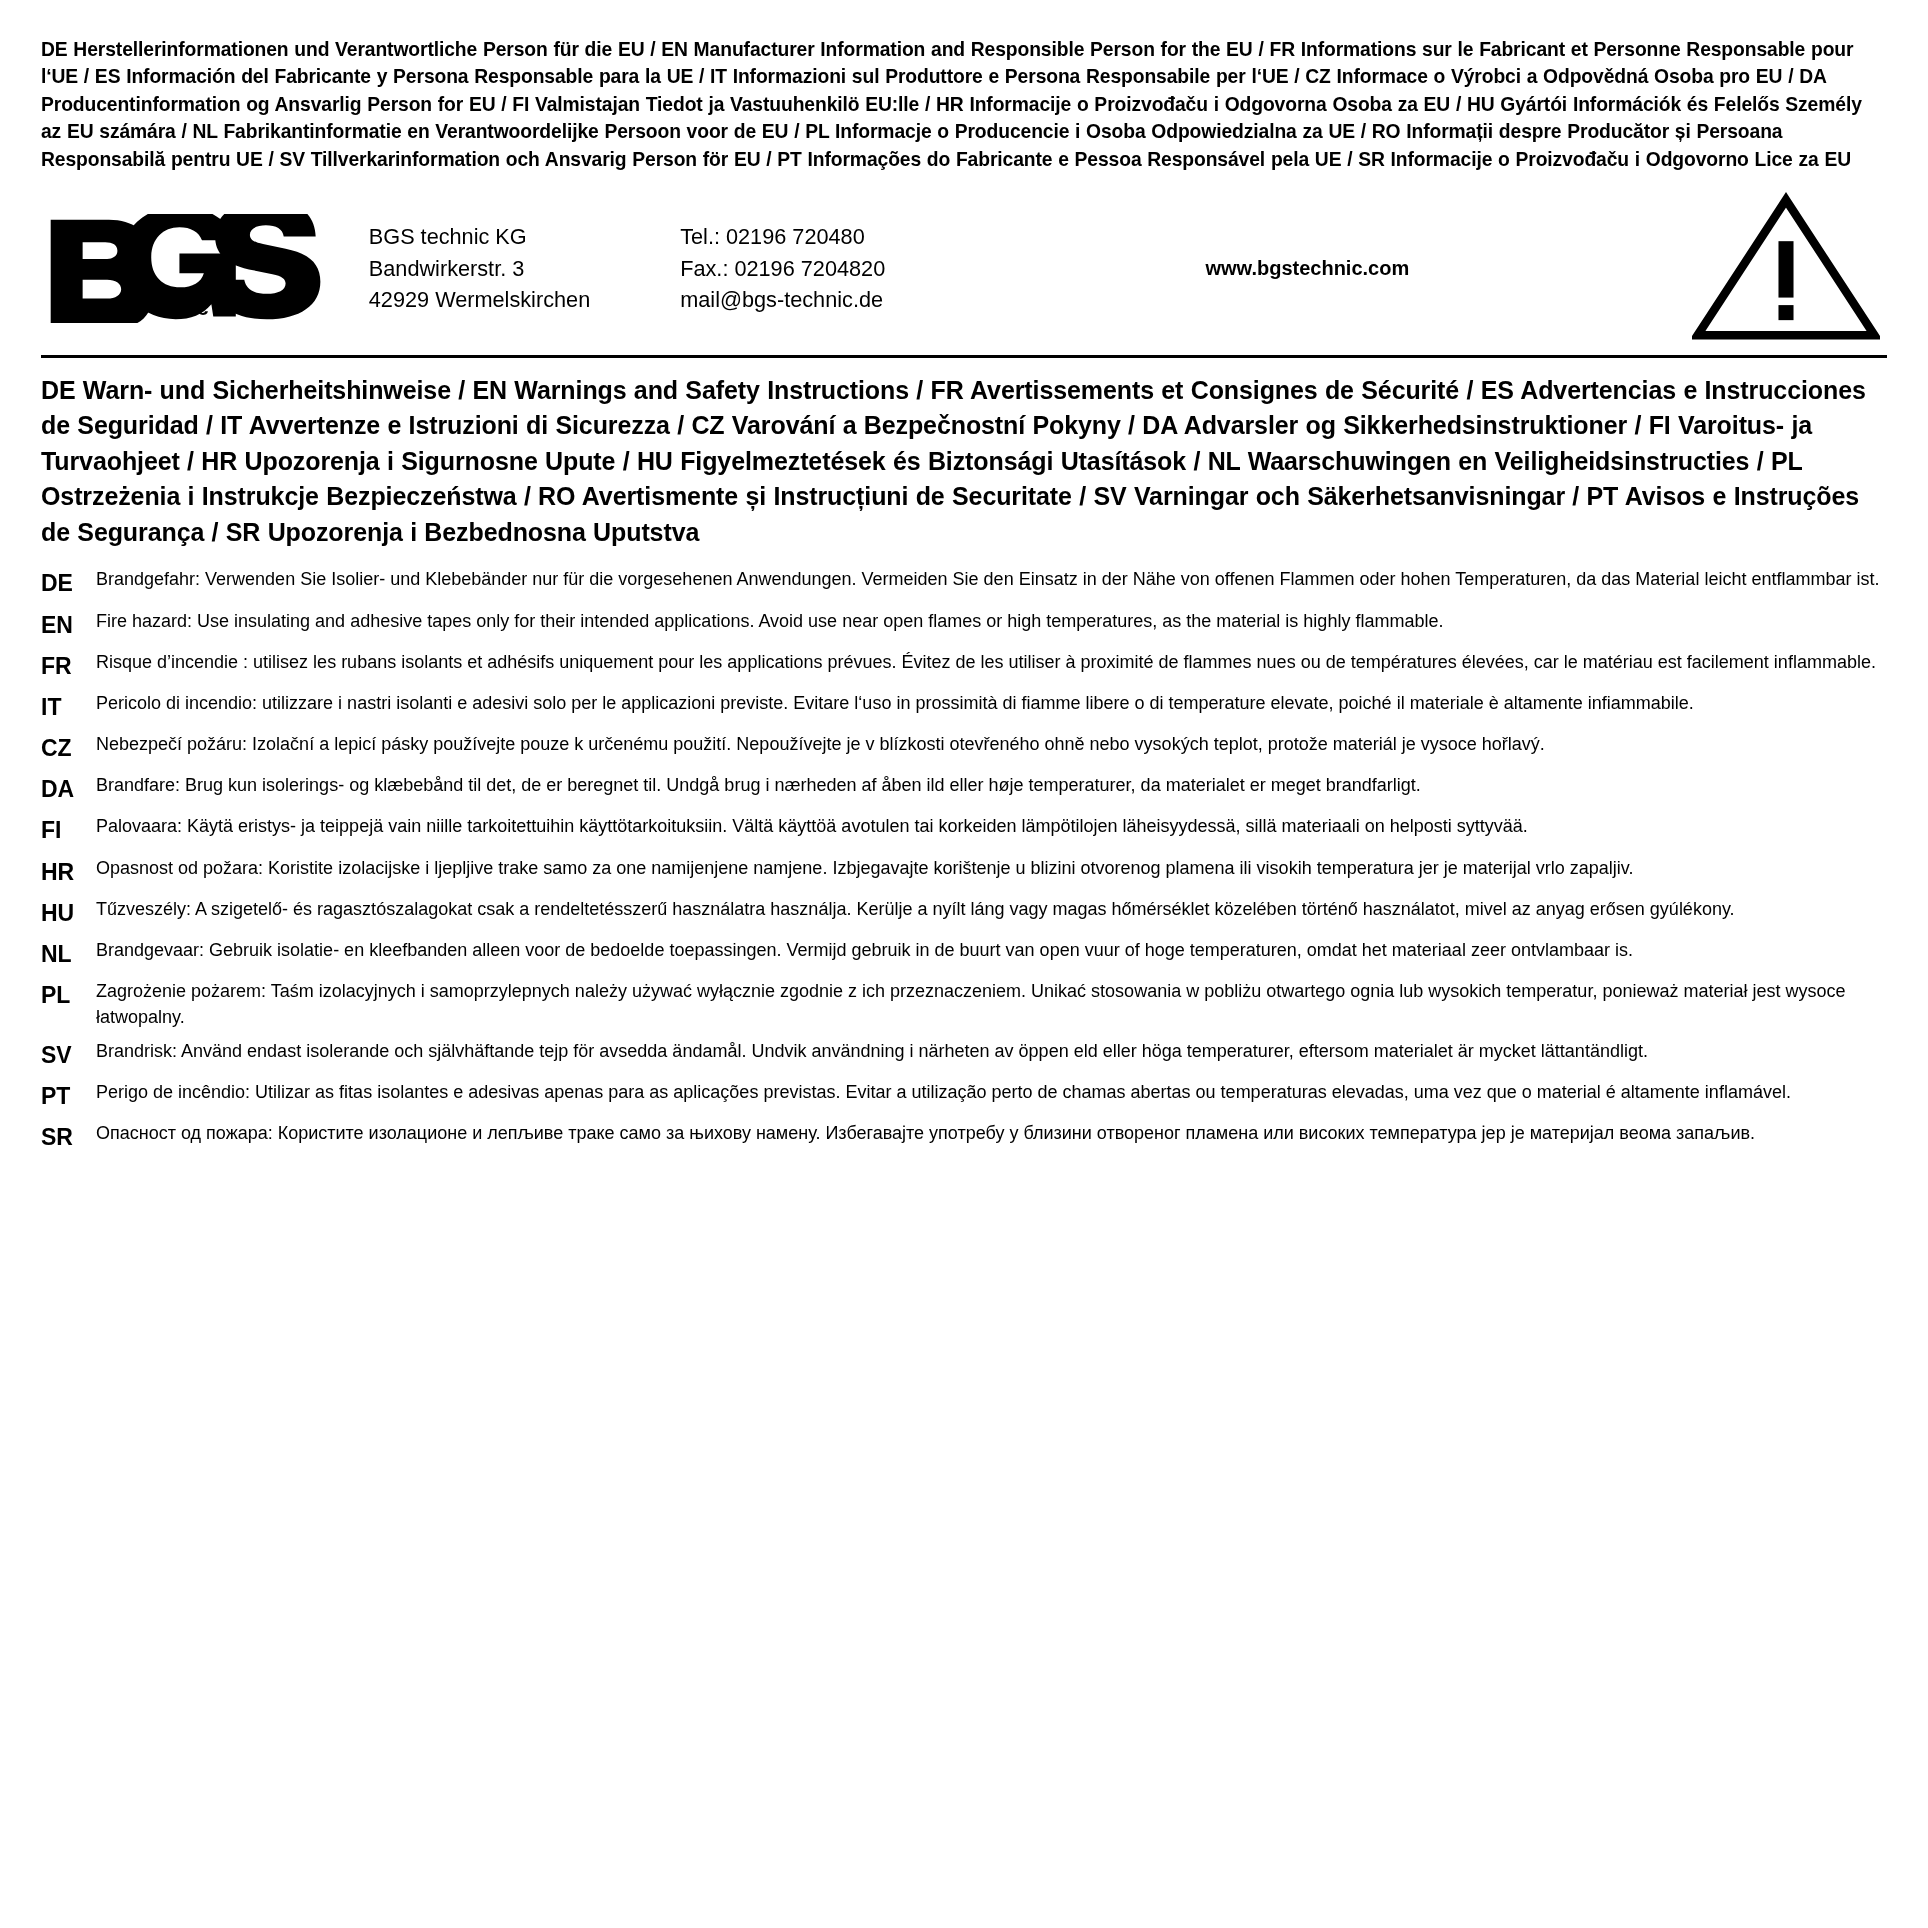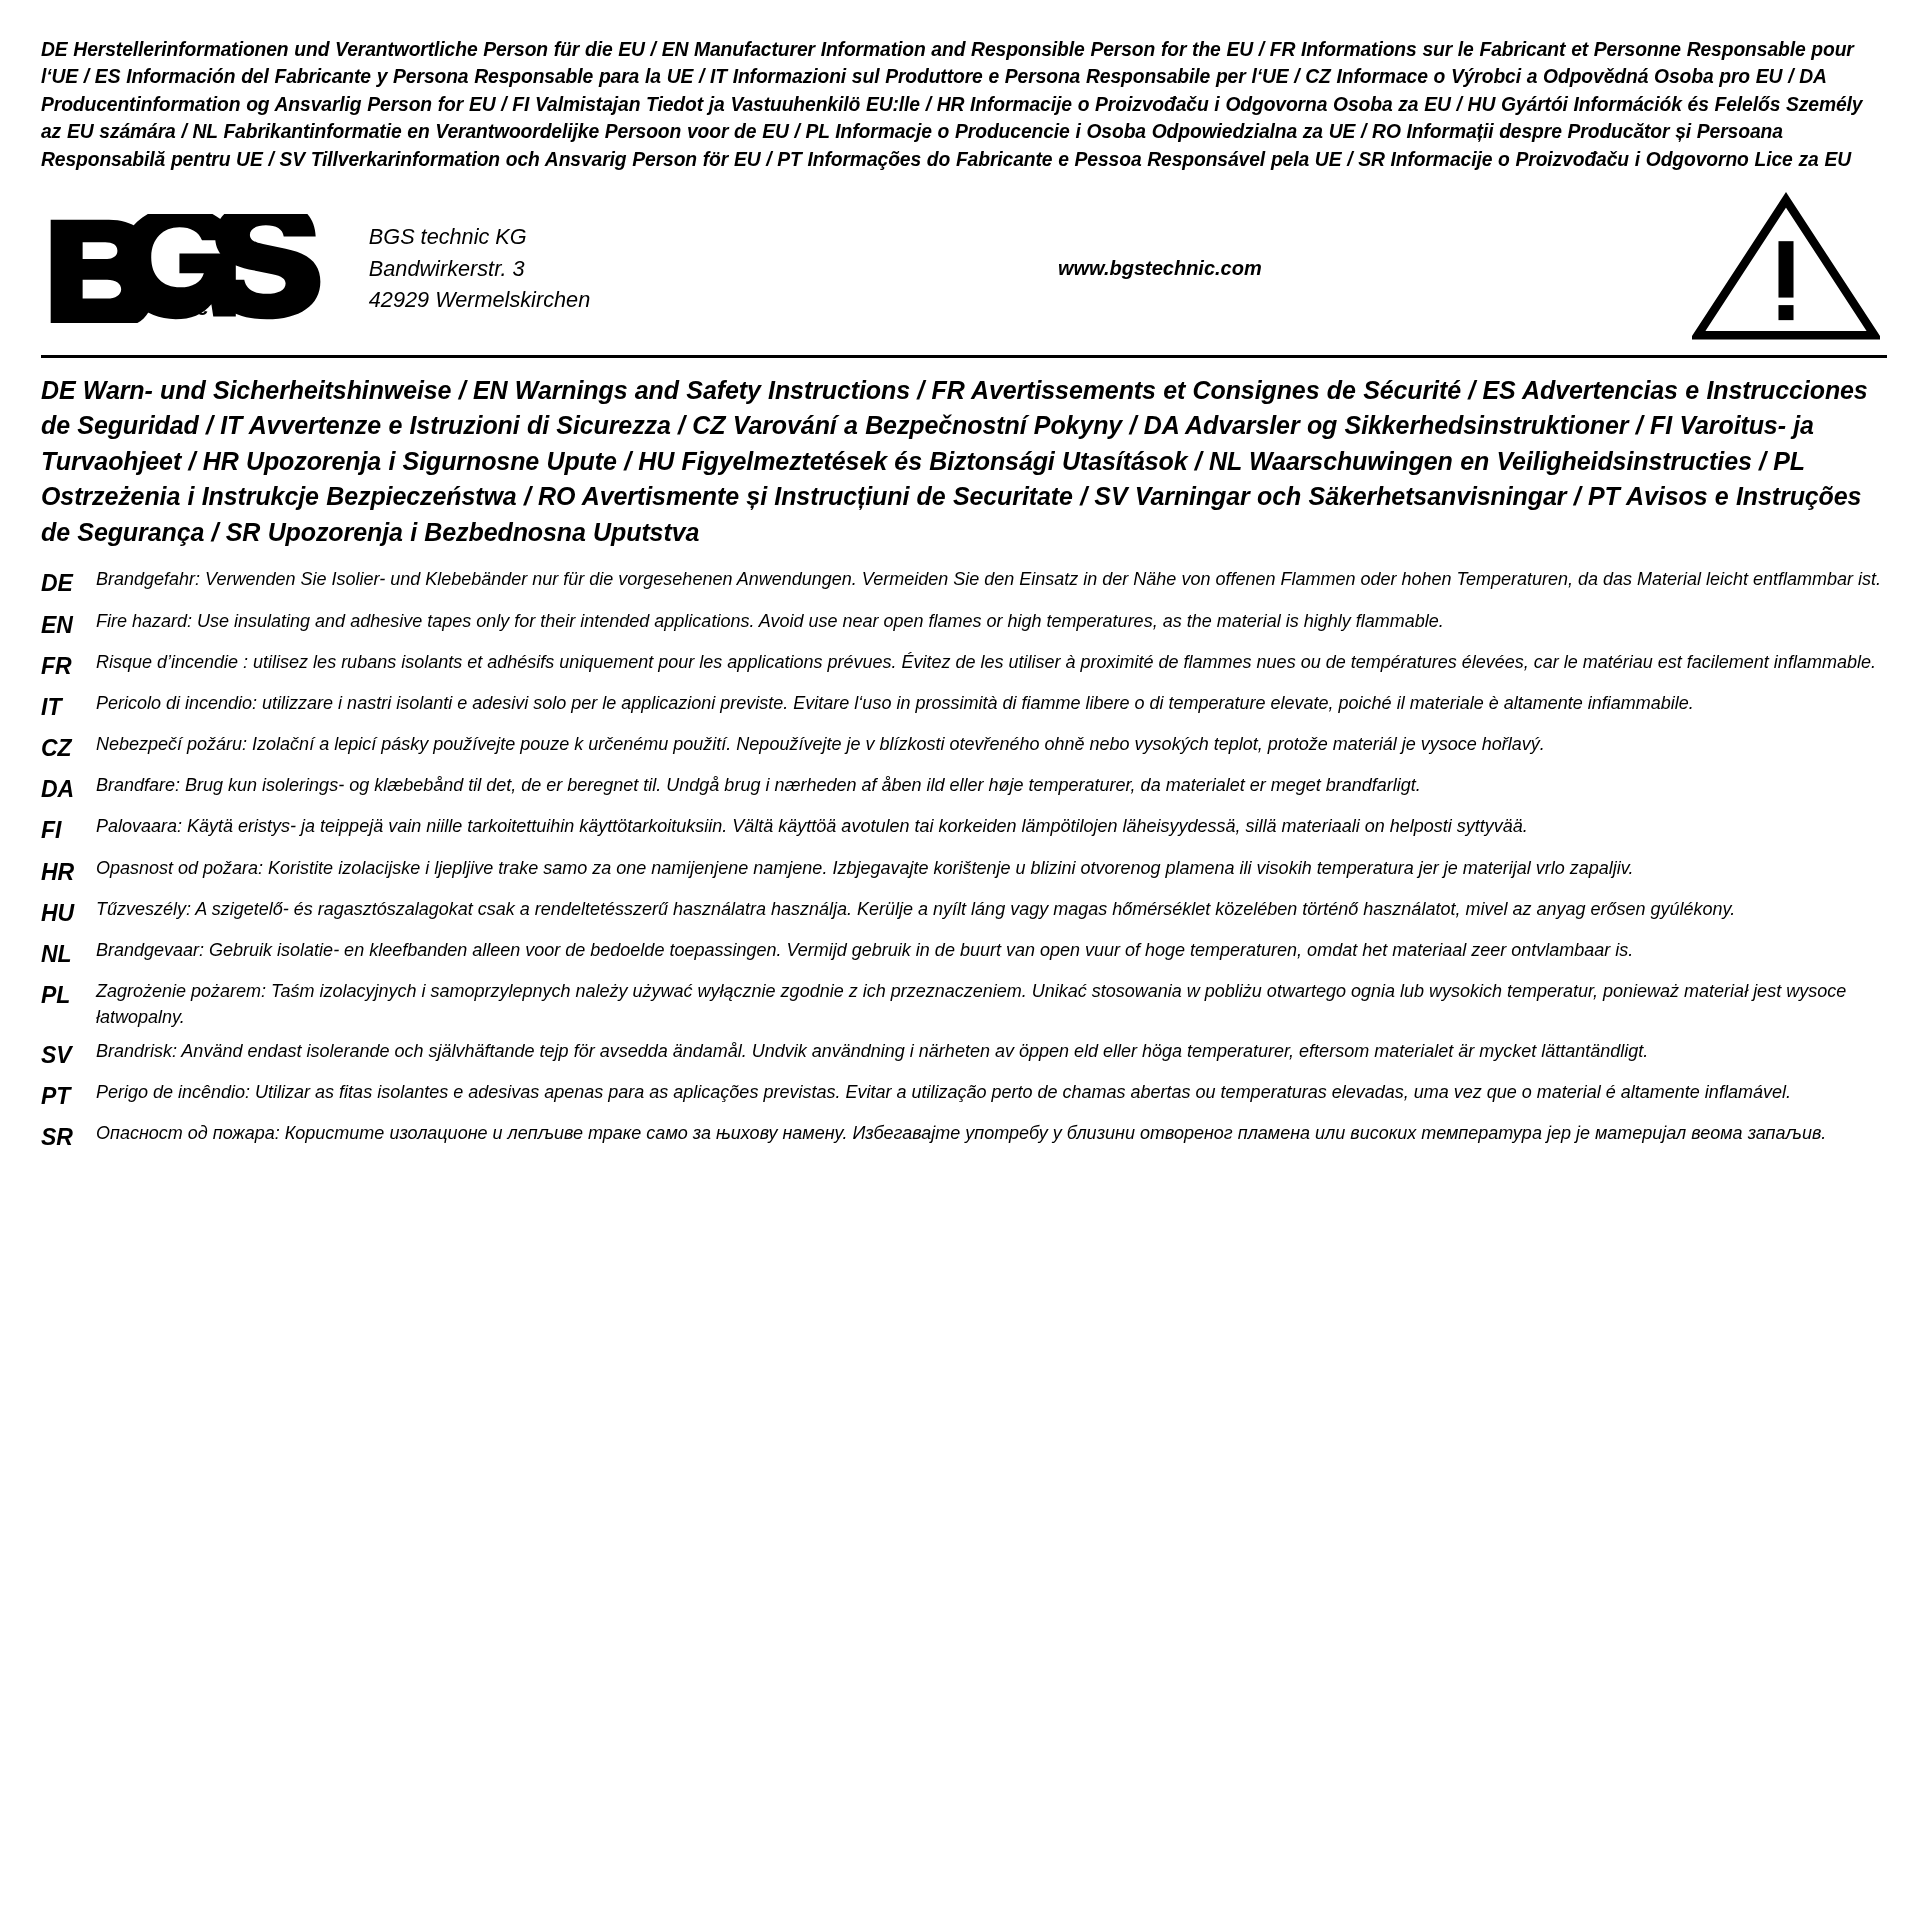--- a/index.html
+++ b/index.html
@@ -12,21 +12,20 @@
     height: 1928px;
     font-family: "Liberation Sans", sans-serif;
     color: #000000;
     -webkit-font-smoothing: antialiased;
   }
   .page {
     box-sizing: border-box;
     width: 1928px;
     height: 1372px;
     padding: 36px 41px 0 41px;
-    font-style: italic;
   }
 
   
   .header-title {
     font-size: 19.3px;
     font-weight: bold;
     line-height: 1.42;
     letter-spacing: -0.1px;
     text-align: left;
     margin: 0 0 13px 0;
@@ -128,20 +127,25 @@
         <text x="118" y="108" font-family="Liberation Sans, sans-serif" font-size="22" font-weight="bold" letter-spacing="3" fill="#000">t e c h n i c</text>
       </svg>
     </div>
 
     <div class="addr-block">
       <div>BGS technic KG</div>
       <div>Bandwirkerstr. 3</div>
       <div>42929 Wermelskirchen</div>
     </div>
 
+    <div class="tel-block">
+      <div>Tel.: 02196 720480</div>
+      <div>Fax.: 02196 7204820</div>
+      <div>mail@bgs-technic.de</div>
+    </div>
 
     <div class="web-block">www.bgstechnic.com</div>
 
     <div class="warn-block">
       <svg width="188" height="151" viewBox="0 0 200 160" xmlns="http://www.w3.org/2000/svg">
         <polygon points="100,8 194,152 6,152" fill="none" stroke="#000" stroke-width="9" stroke-linejoin="miter"></polygon>
         <rect x="92" y="52" width="16" height="60" fill="#000"></rect>
         <rect x="92" y="120" width="16" height="16" fill="#000"></rect>
       </svg>
     </div>

